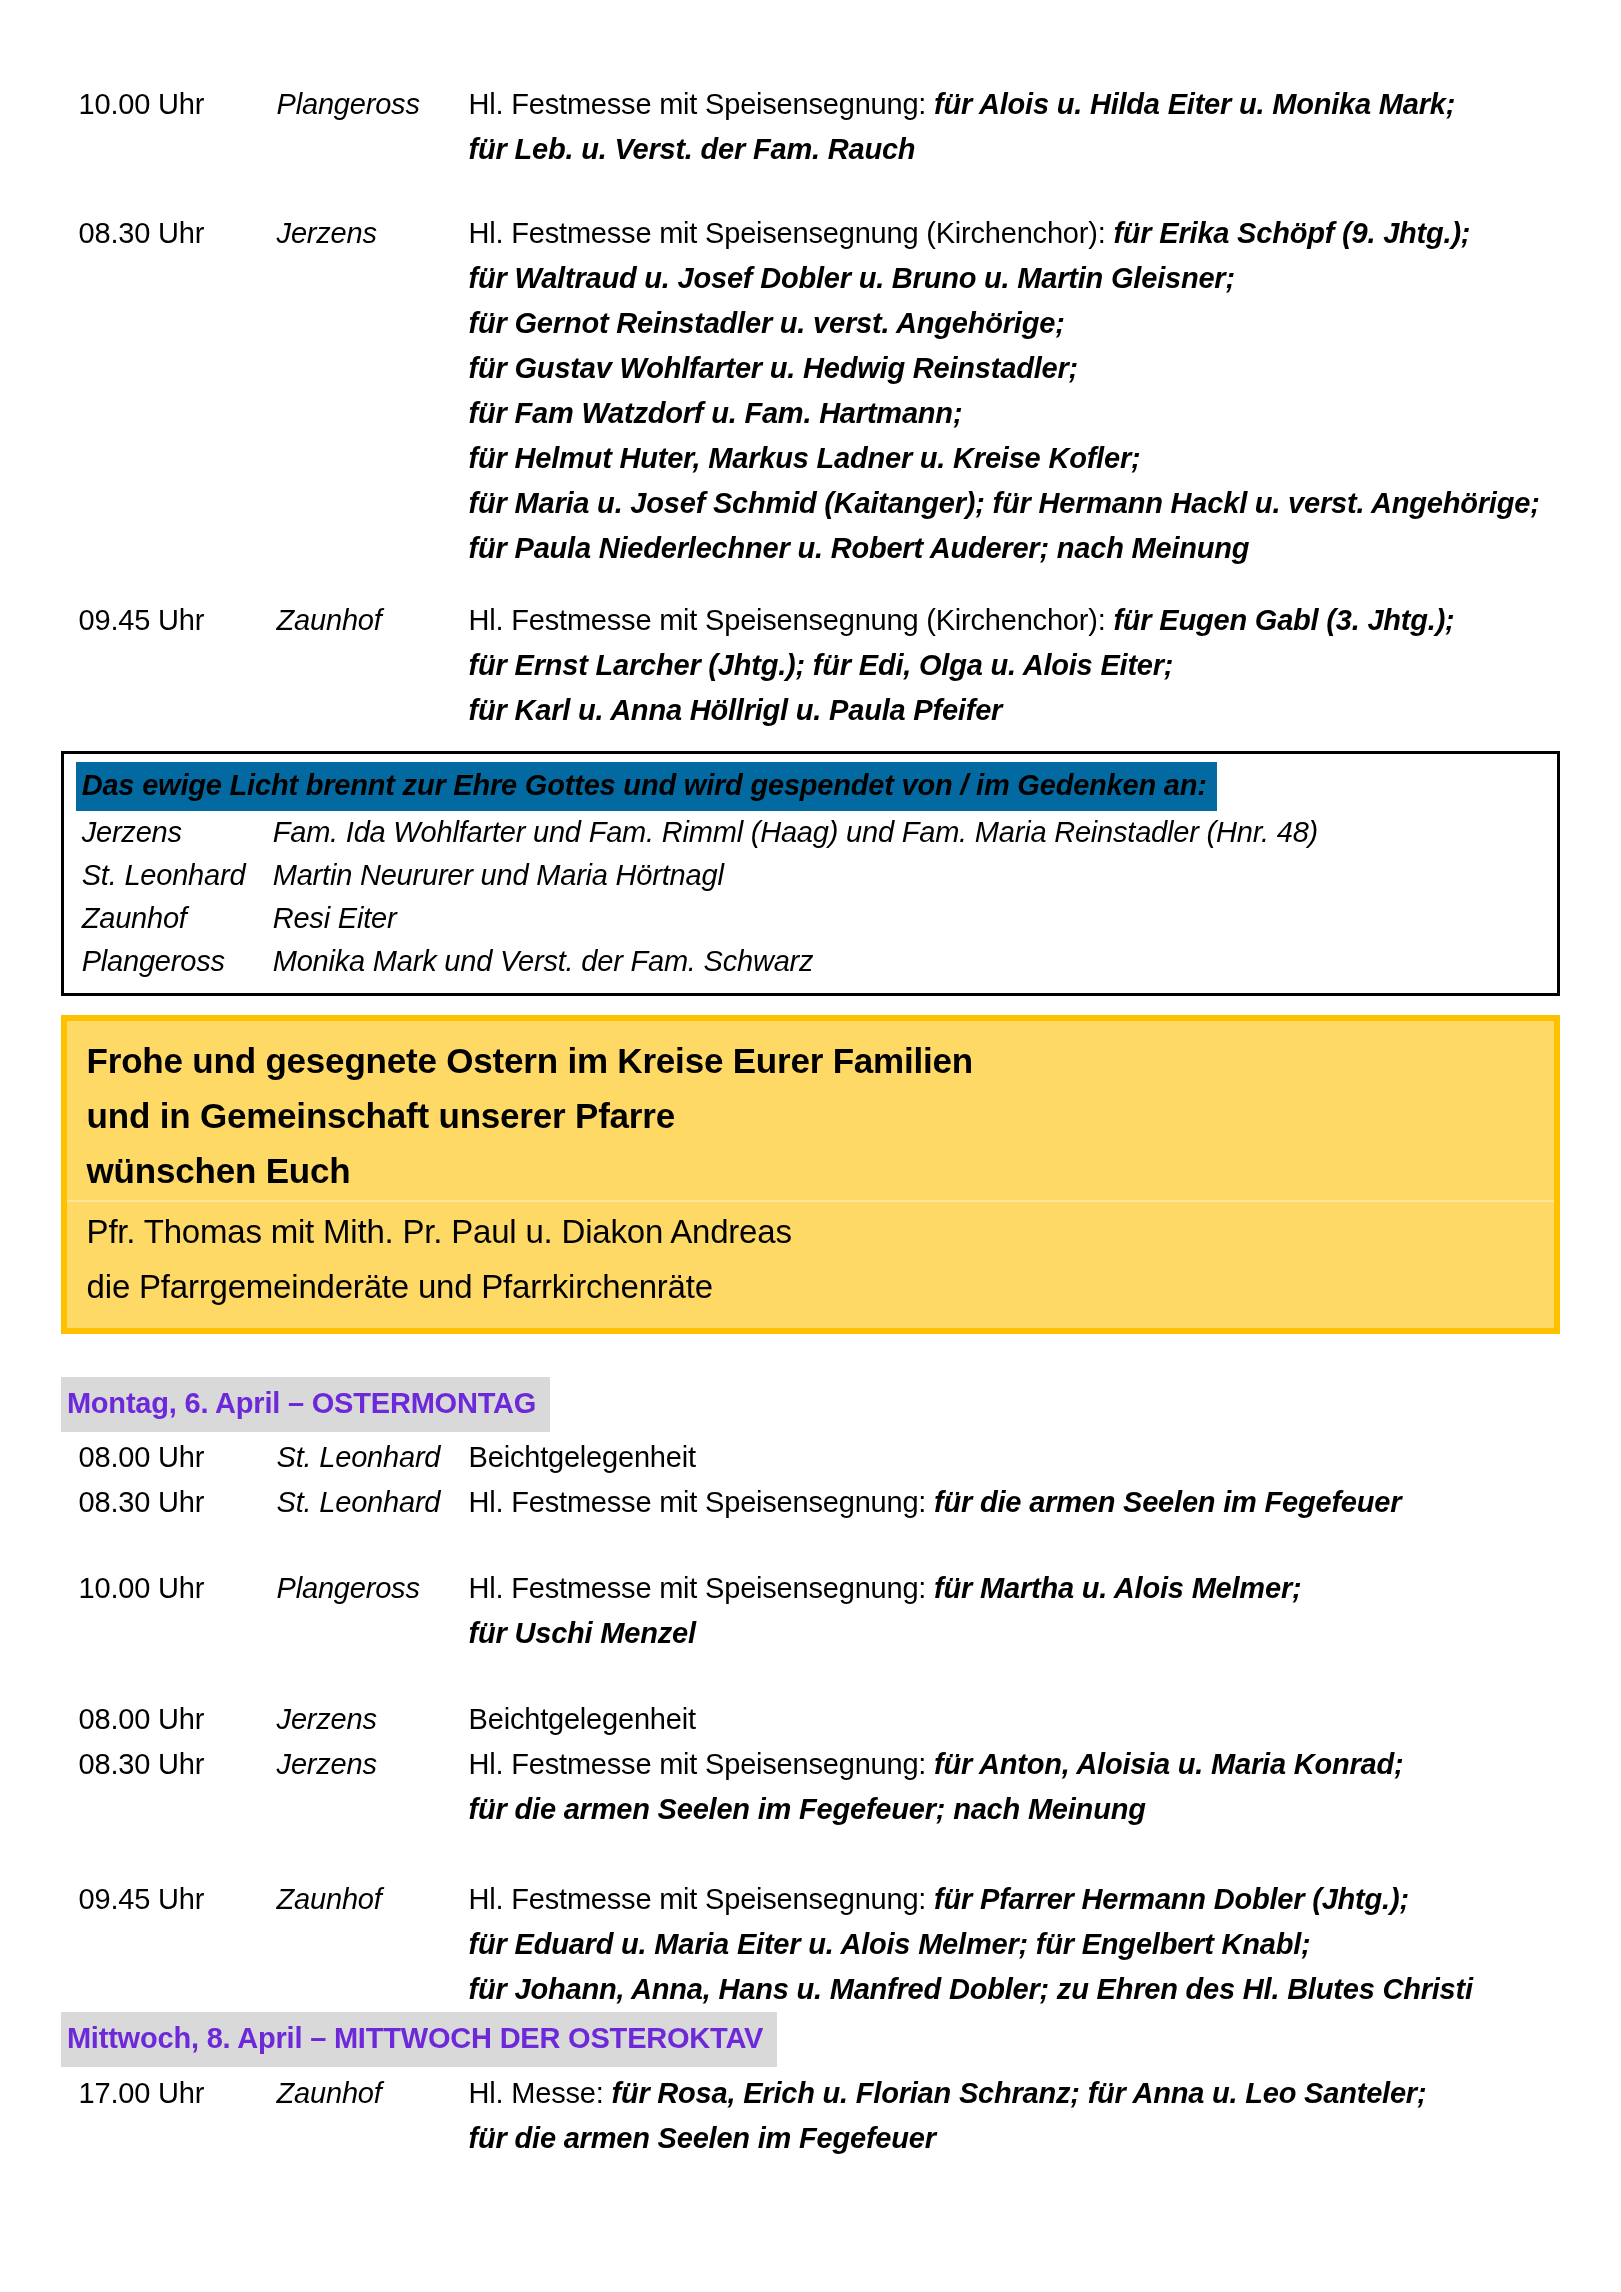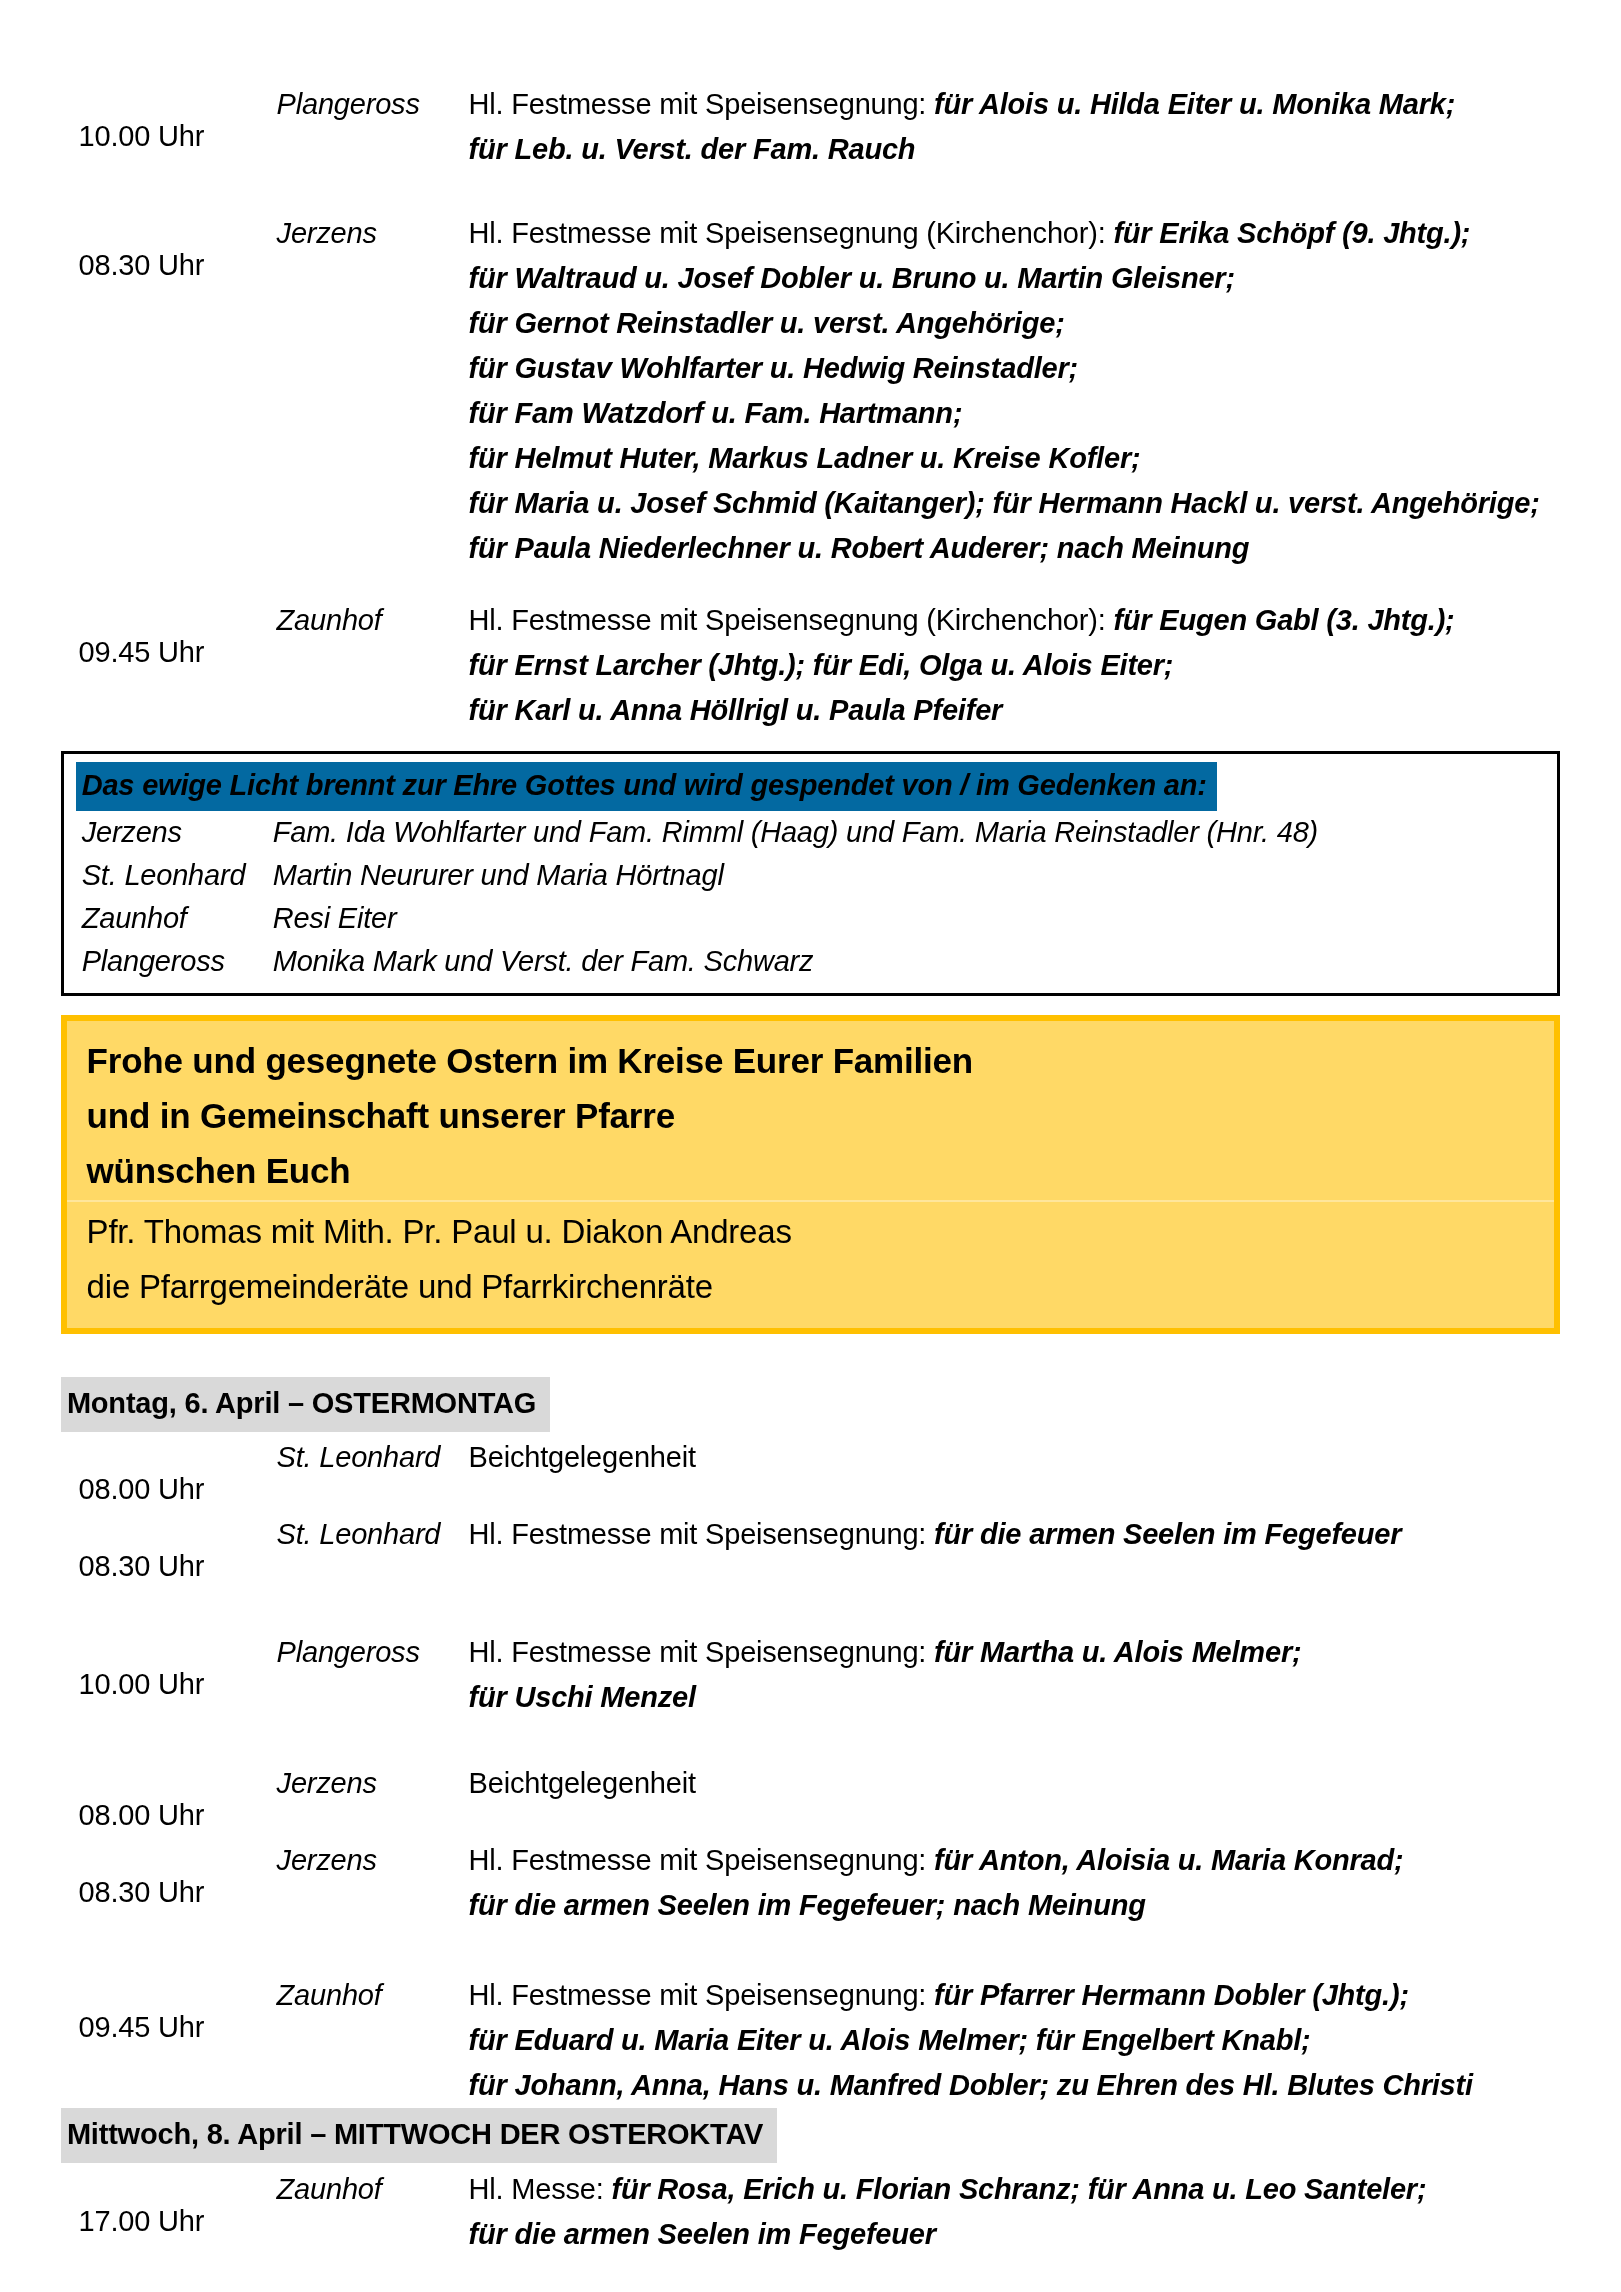--- a/index.html
+++ b/index.html
@@ -14,21 +14,21 @@
   }
   .content { margin: 0 61px; padding-top: 82px; }
 
   
   .entry {
     display: grid;
     grid-template-columns: 198px 192px 1fr;
     padding-left: 17.6px;
     line-height: 45px;
   }
-  .time { font-style: normal; margin-top: 32px; }
+  .time { font-style: normal; }
   .loc  { font-style: italic; }
   .desc .pre { font-style: normal; }
   .desc .it  { font-style: italic; font-weight: bold; }
 
   .mt40 { margin-top: 39px; }
   .mt28 { margin-top: 27.4px; }
   .mt18 { margin-top: 17.6px; }
   .mt42 { margin-top: 41px; }
   .mt44 { margin-top: 43px; }
   .mt46 { margin-top: 45px; }
@@ -75,21 +75,21 @@
     height: 0;
     border-top: 2.9px solid rgba(255,255,255,0.35);
     margin: 2px -19.6px 2px -19.6px;
   }
 
   
   .day-heading { line-height: 49px; margin-bottom: 3.9px; }
   .day-heading .hl {
     display: inline-block;
     background: #d9d9d9;
-    color: #000000;
+    color: #6d28d9;
     font-weight: bold;
     padding: 2px 13.7px 3.9px 5.9px;
   }
 </style>
 </head>
 <body>
 
 <div class="content">
 
   <div class="entry">

